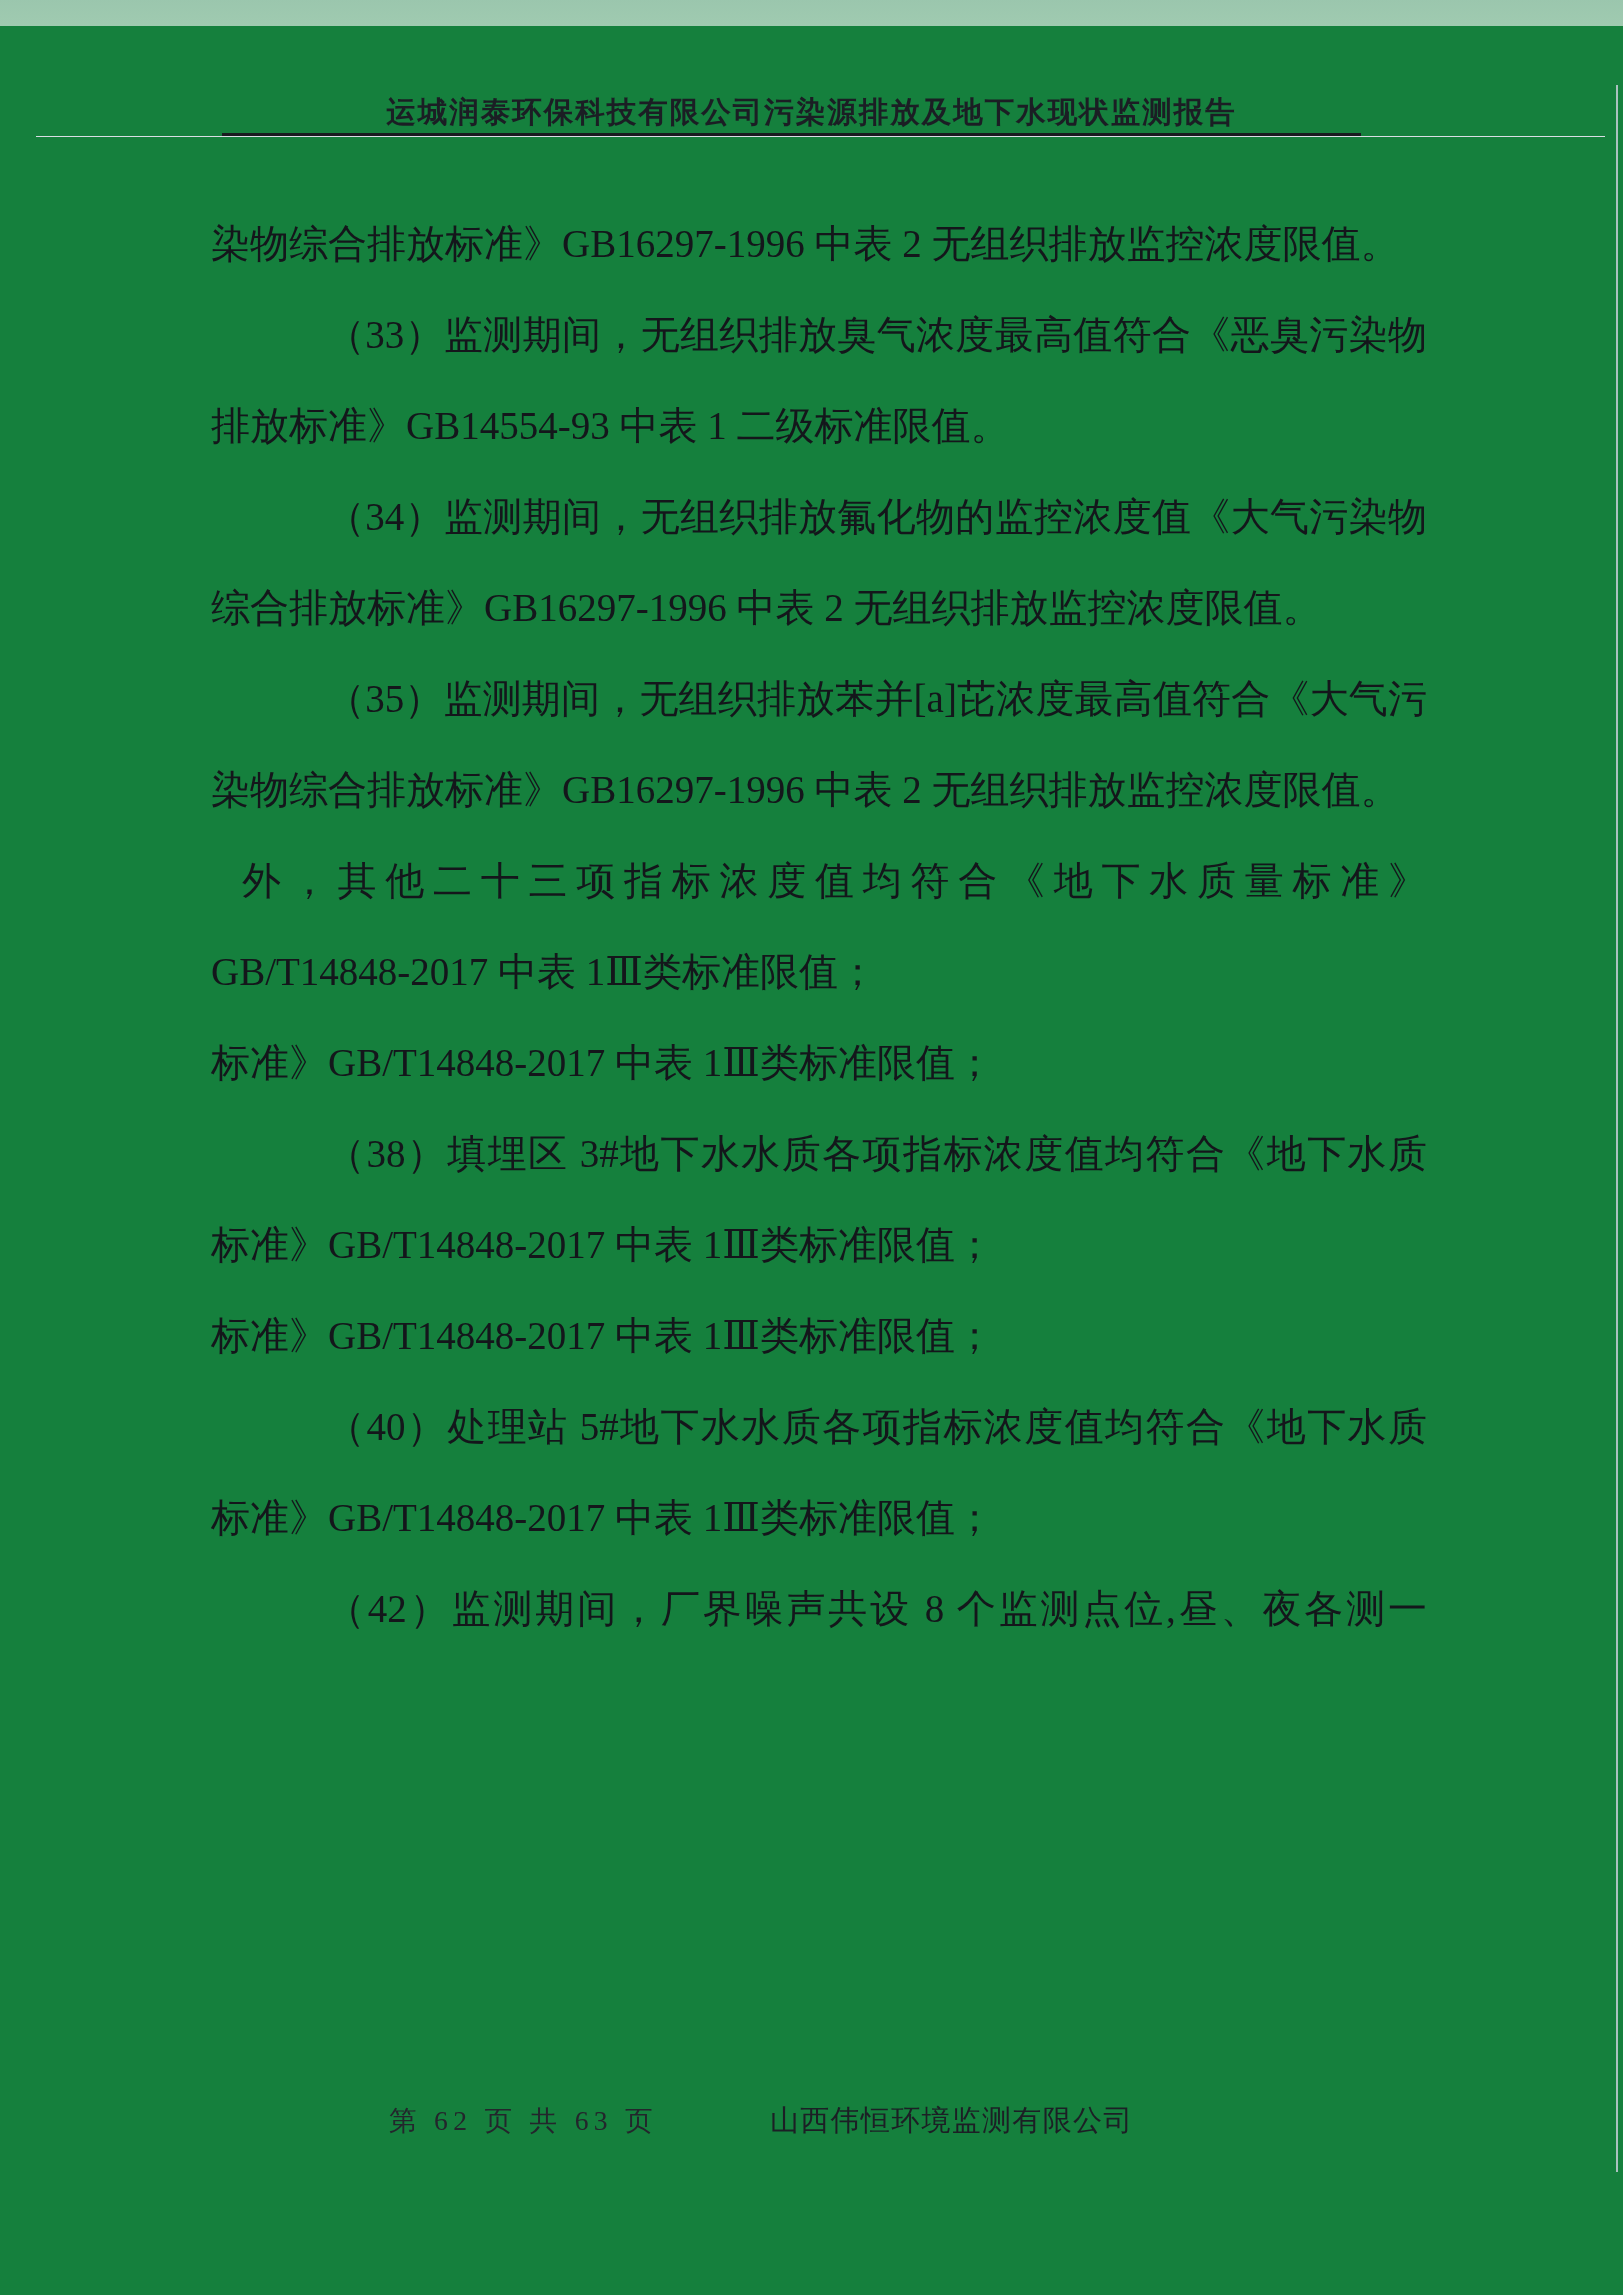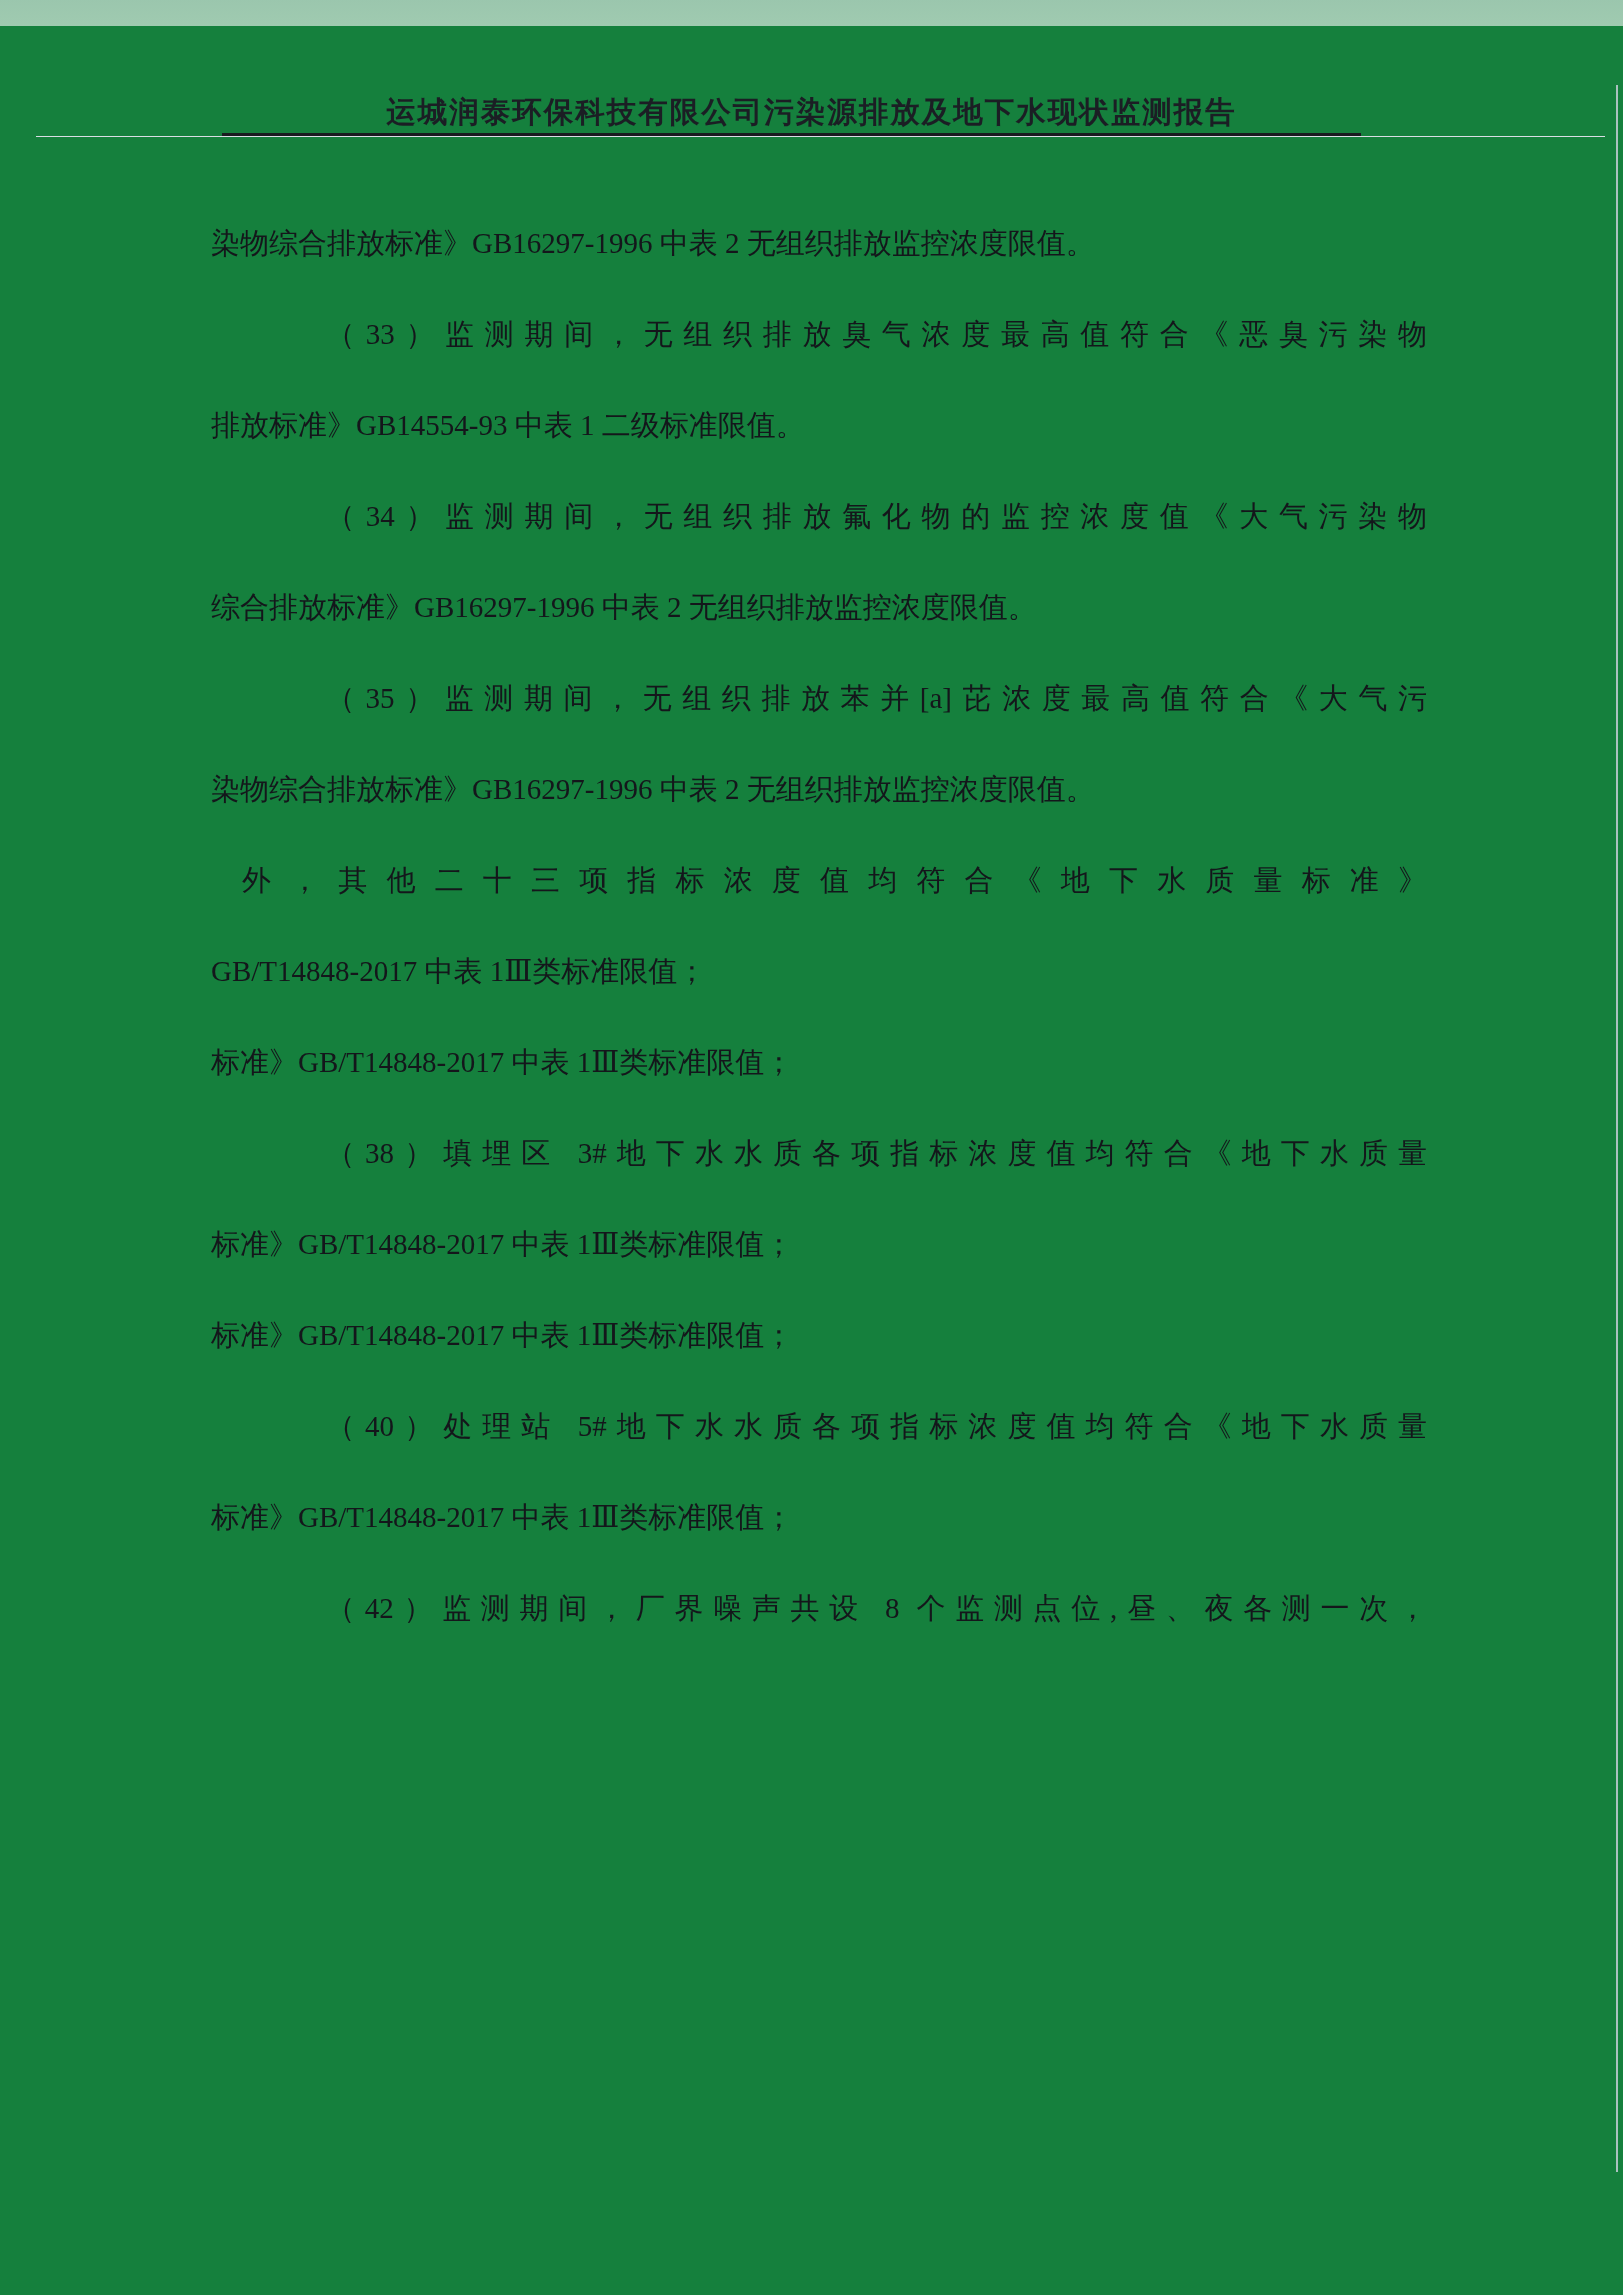--- a/index.html
+++ b/index.html
@@ -51,21 +51,21 @@
   
   .doc-body {
     position: absolute;
     top: 198px;
     left: 211px;
     width: 1216px;
   }
   .line {
     height: 91px;
     line-height: 91px;
-    font-size: 29px;
+    font-size: 39px;
     white-space: nowrap;
     color: #14161b;
   }
   .line.fill {
     white-space: normal;
     text-align: justify;
     text-align-last: justify;
     text-justify: inter-ideograph;
     overflow: hidden;
     margin-left: 31px;
@@ -154,17 +154,21 @@
 
     <div class="line">标准》GB/T14848-2017 中表 1Ⅲ类标准限值；</div>
 
     <div class="line indent fill">（40）处理站 5#地下水水质各项指标浓度值均符合《地下水质量</div>
     <div class="line">标准》GB/T14848-2017 中表 1Ⅲ类标准限值；</div>
 
 
     <div class="line indent fill">（42）监测期间，厂界噪声共设 8 个监测点位,昼、夜各测一次，</div>
   </div>
 
+  <div class="doc-footer">
+    <div class="footer-pageinfo">第 62 页 共 63 页</div>
+    <div class="footer-company">山西伟恒环境监测有限公司</div>
+  </div>
 
   <div class="scan-edge-line"></div>
 
 </div>
 
 
 </body></html>

